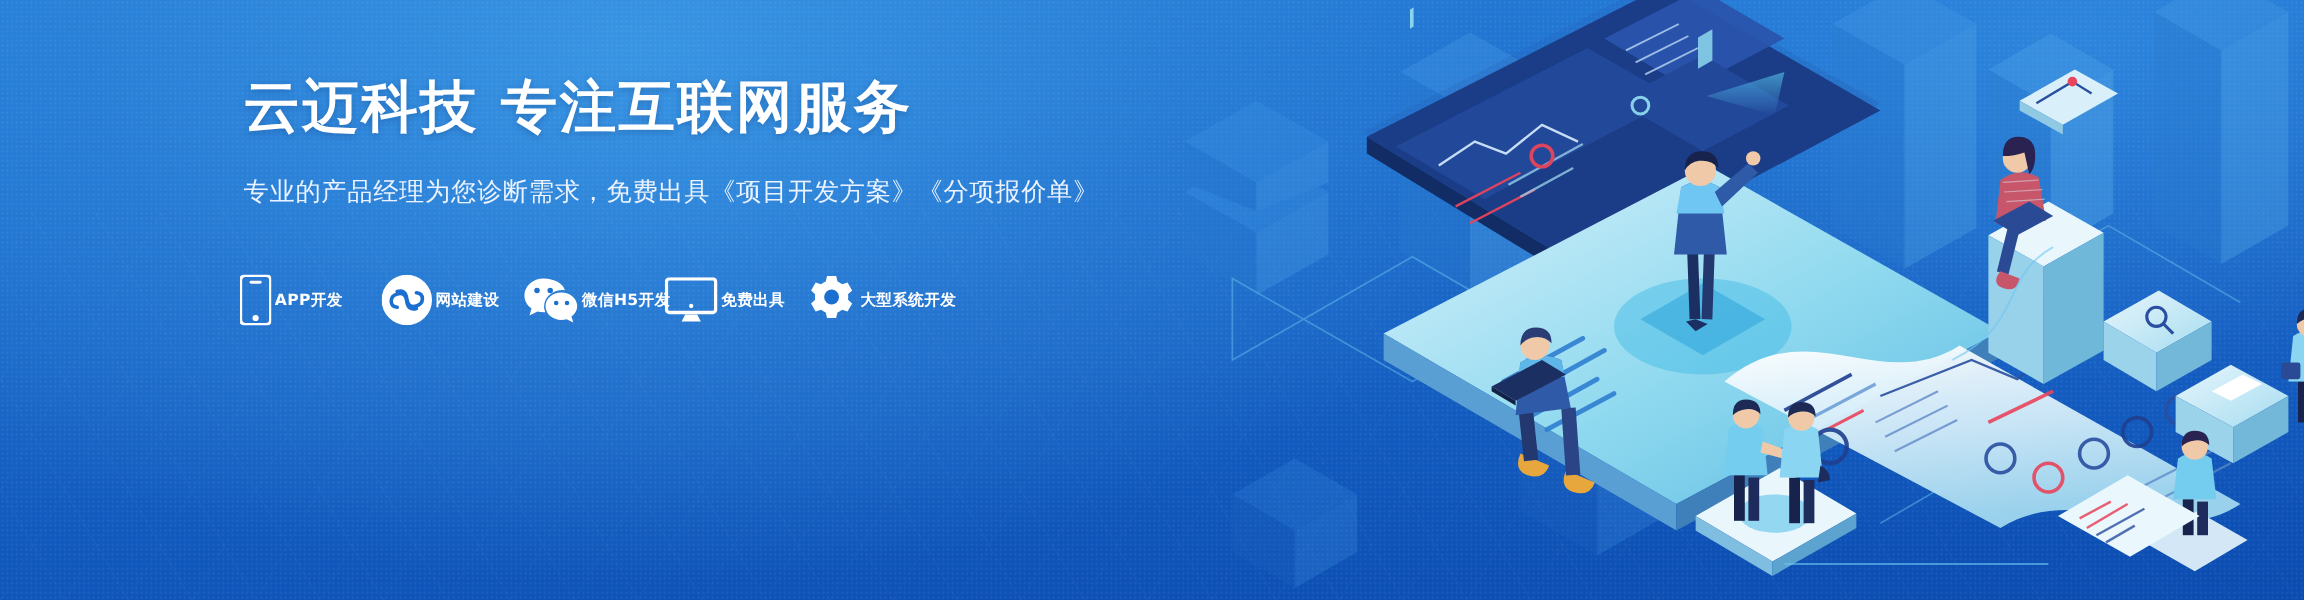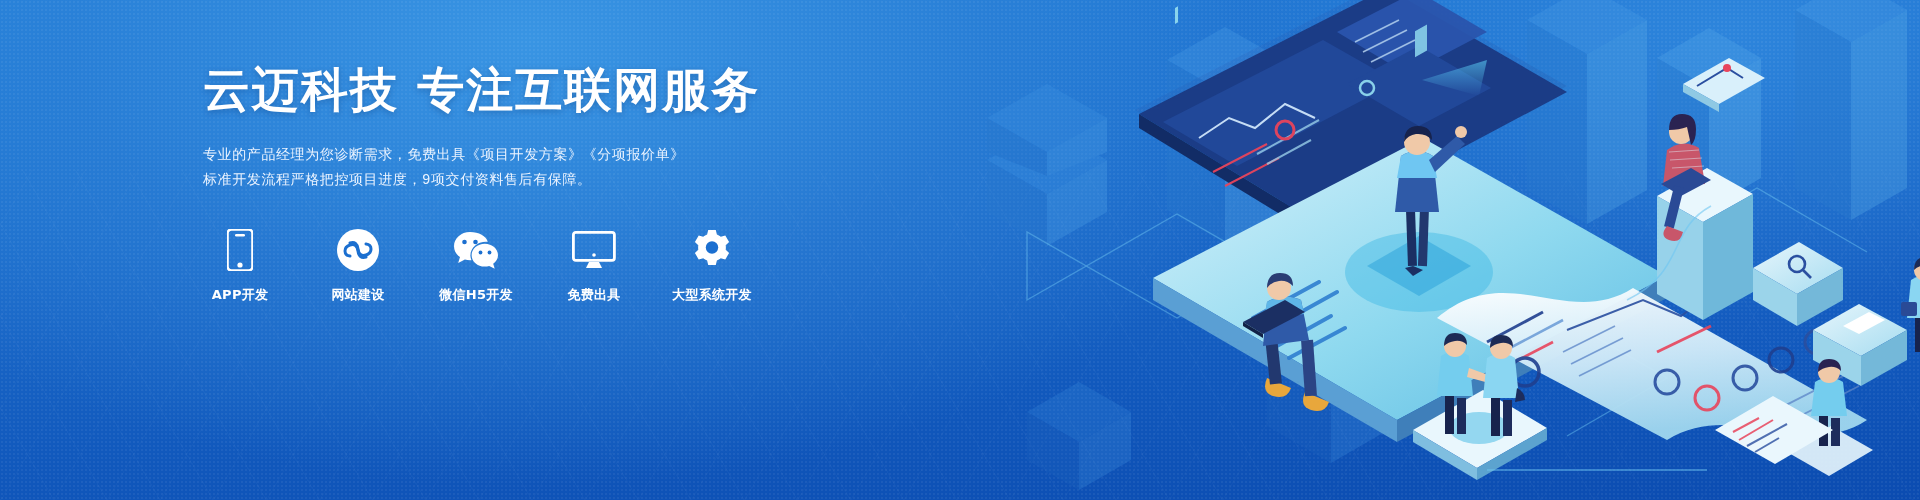--- a/index.html
+++ b/index.html
@@ -34,28 +34,28 @@
 
   
   .copy{position:absolute;left:203px;top:62px;width:720px;}
   .headline{
     font-family:"DejaVu Sans","Liberation Sans",sans-serif;
     font-size:47px;font-weight:bold;color:#ffffff;letter-spacing:2px;
     line-height:1.18;margin:0 0 26px 0;white-space:nowrap;
     text-shadow:0 2px 6px rgba(4,40,96,.28);
   }
   .sub-line{
-    font-family:Liberation Mono, monospace;
-    font-size:14px;color:#eaf3ff;line-height:1.75;letter-spacing:.6px;
+    font-family:Liberation Sans, sans-serif;
+    font-size:21px;color:#eaf3ff;line-height:1.75;letter-spacing:.6px;
     white-space:nowrap;
   }
 
   
   .services{position:absolute;left:200px;top:228px;display:flex;align-items:flex-end;gap:38px;}
-  .svc{width:80px;display:flex;flex-direction:column;align-items:center;gap:14px;cursor:pointer;}
+  .svc{width:80px;display:flex;flex-direction:row;align-items:center;gap:3px;cursor:pointer;}
   .svc-ico{width:48px;height:44px;display:flex;align-items:center;justify-content:center;}
   .svc-ico svg{display:block;fill:#ffffff;}
   .svc-label{font-size:13px;color:#ffffff;font-weight:bold;white-space:nowrap;letter-spacing:.3px;
     font-family:"DejaVu Sans","Liberation Sans",sans-serif;}
 
   
   .illus{position:absolute;right:0;top:0;width:1000px;height:500px;}
   .illus svg{display:block;width:1000px;height:500px;}
 </style>
 </head>
@@ -331,21 +331,20 @@
       <g stroke="#6fc6f2" stroke-width="1.6" fill="none" opacity=".6">
         <path d="M520 470 L620 470 L740 470"></path>
         <path d="M660 300 C 720 270, 700 230, 744 206"></path>
       </g>
     </svg>
   </div>
 
   <div class="copy">
     <h1 class="headline">云迈科技 专注互联网服务</h1>
     <div class="sub-line">专业的产品经理为您诊断需求，免费出具《项目开发方案》《分项报价单》</div>
-    <div class="sub-line">标准开发流程严格把控项目进度，9项交付资料售后有保障。</div>
   </div>
 
   <div class="services">
 
     <div class="svc">
       <span class="svc-ico">
         <svg width="26" height="42" viewBox="0 0 26 42">
           <rect x="0.5" y="0.5" width="25" height="41" rx="4" fill="none" stroke="#fff" stroke-width="2.6"></rect>
           <rect x="8" y="5" width="10" height="2.4" rx="1.2" fill="#fff"></rect>
           <circle cx="13" cy="36" r="2.6" fill="#fff"></circle>

